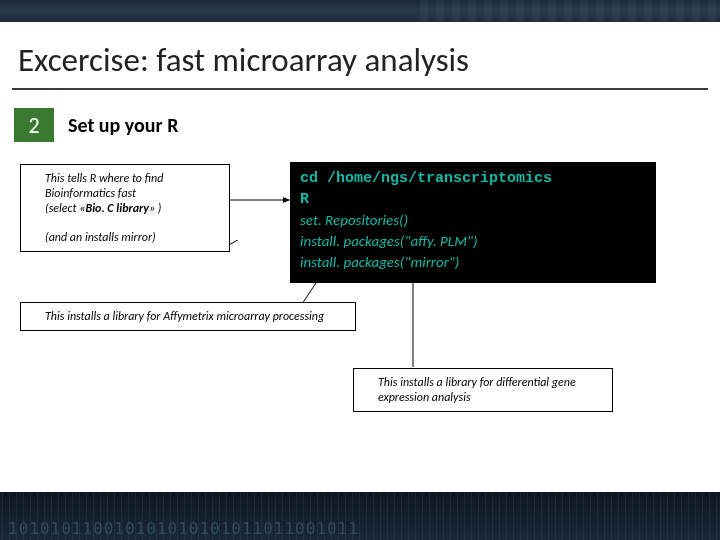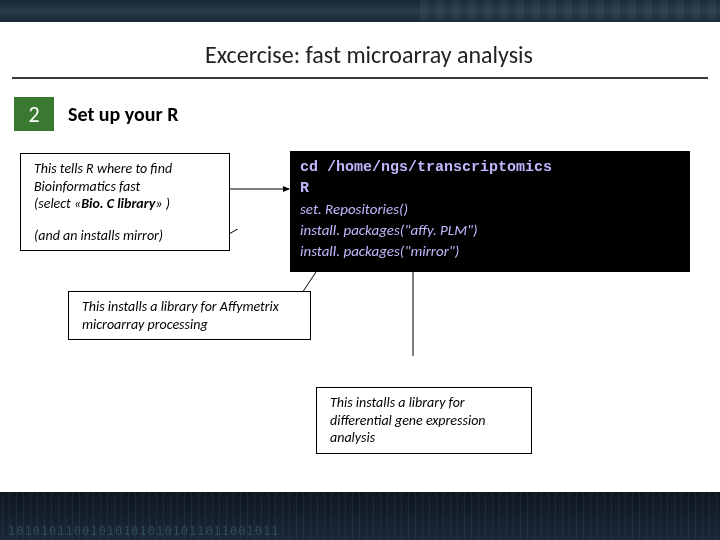--- a/index.html
+++ b/index.html
@@ -18,25 +18,24 @@
   }
   .top-banner::after {
     content: "";
     position: absolute;
     right: 0; top: 0; bottom: 0;
     width: 300px;
     background: repeating-linear-gradient(90deg, rgba(120,150,170,0.15) 0 8px, rgba(60,80,100,0.1) 8px 16px);
     opacity: 0.6;
   }
   .title {
-    font-size: 24px;
+    font-size: 33px;
     color: #222;
     padding: 18px 0 8px 18px;
     font-weight: 400;
-    text-align: center;
   }
   .underline {
     height: 2px;
     background: #3a3a3a;
     margin: 0 12px 0 12px;
   }
   .step-row {
     display: flex;
     align-items: center;
     margin: 18px 0 0 14px;
@@ -59,38 +58,38 @@
     color: #000;
   }
   .content {
     position: relative;
     margin-top: 20px;
     height: 300px;
   }
   .note-box {
     position: absolute;
     border: 1px solid #000;
-    padding: 6px 13px;
-    font-size: 14px;
+    padding: 6px 24px;
+    font-size: 12px;
     font-style: italic;
     line-height: 1.25;
     background: #fff;
     z-index: 3;
   }
   .note-1 { left: 20px; top: 2px; width: 210px; }
-  .note-2 { left: 20px; top: 140px; width: 243px; margin-left: 48px; }
-  .note-3 { left: 316px; top: 206px; width: 216px; margin-top: 30px; }
+  .note-2 { left: 20px; top: 140px; width: 336px; }
+  .note-3 { left: 353px; top: 206px; width: 260px; }
   .sel-bold { font-weight: 700; }
   .code-block {
     position: absolute;
     left: 290px;
     top: 0;
-    width: 400px;
+    width: 366px;
     background: #000;
-    color: #c4b5fd;
+    color: #14b8a6;
     font-size: 15px;
     padding: 6px 10px 10px 10px;
     line-height: 1.4;
     z-index: 2;
   }
   .code-line { white-space: nowrap; }
   .mono { font-family: "Courier New", monospace; font-weight: 700; }
   .ital { font-style: italic; }
   .strong-arg { font-weight: 400; font-style: italic; }
   .arrow-svg {
@@ -112,21 +111,21 @@
       rgba(40,60,80,0.0) 0 2px,
       rgba(90,120,140,0.25) 2px 3px,
       rgba(40,60,80,0.0) 3px 7px);
     opacity: 0.6;
   }
   .bottom-numbers {
     position: absolute;
     left: 8px; bottom: 2px;
     color: #3a5a6a;
     font-family: monospace;
-    font-size: 12px;
+    font-size: 16px;
     letter-spacing: 1px;
     opacity: 0.7;
   }
 </style>
 </head>
 <body>
 
 <div class="top-banner"></div>
 
 <h1 class="title">Excercise: fast microarray analysis</h1>

